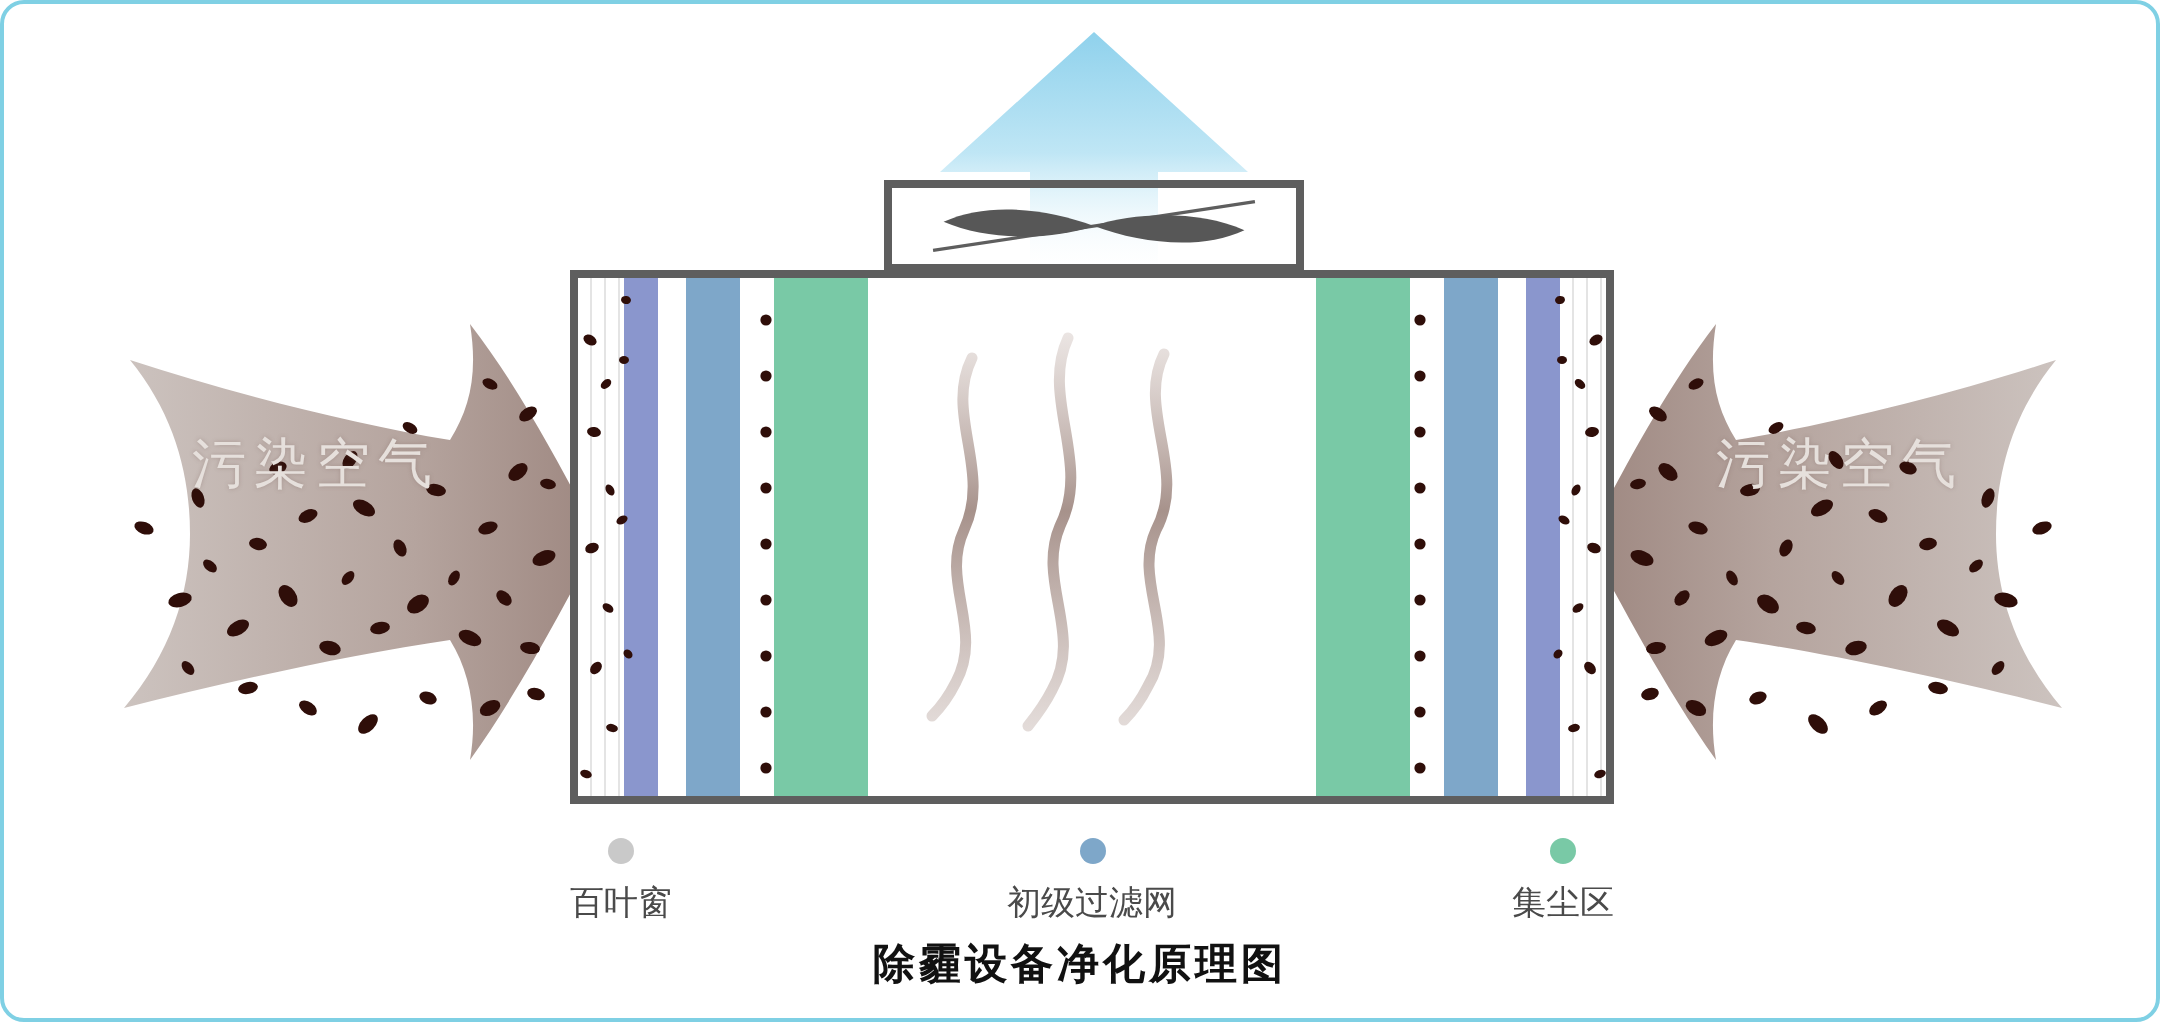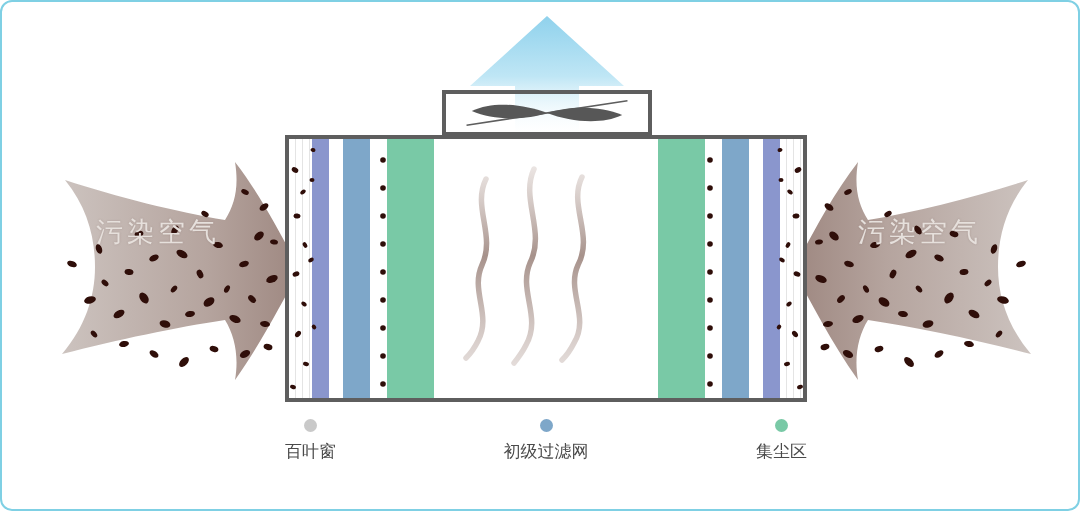--- a/index.html
+++ b/index.html
@@ -279,14 +279,15 @@
     <div class="legend-item">
       <span class="legend-dot" style="background: rgb(126, 167, 201);"></span>
       <span>初级过滤网</span>
     </div>
     <div class="legend-item">
       <span class="legend-dot" style="background: rgb(121, 201, 166);"></span>
       <span>集尘区</span>
     </div>
   </div>
 
+  <div class="title">除霾设备净化原理图</div>
 
 </div>
 
 </body></html>

